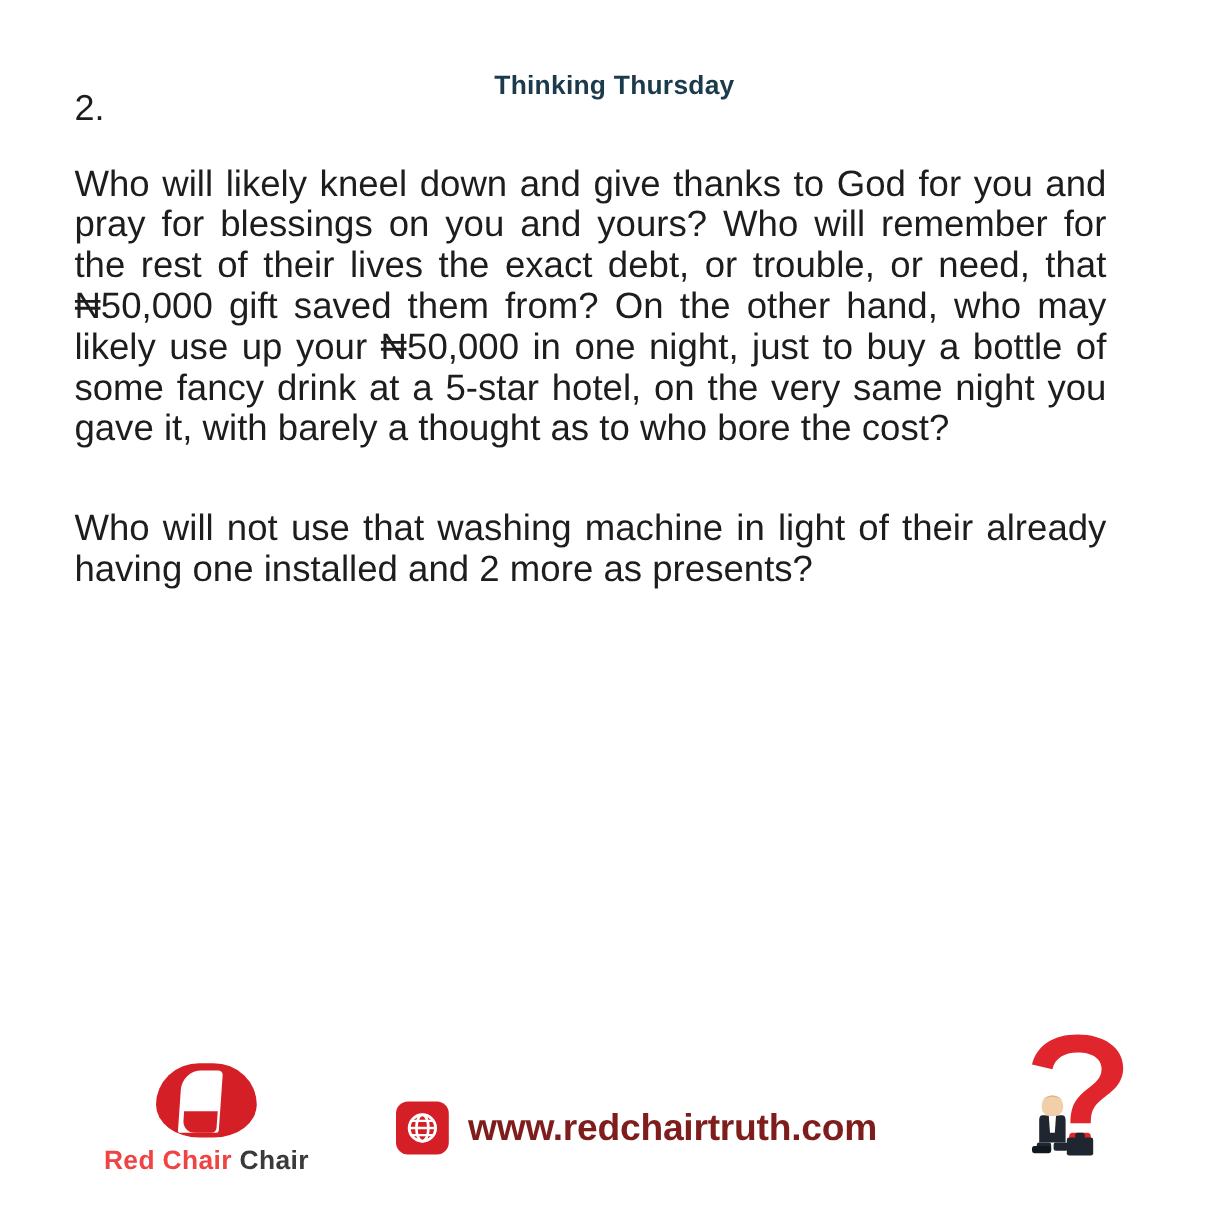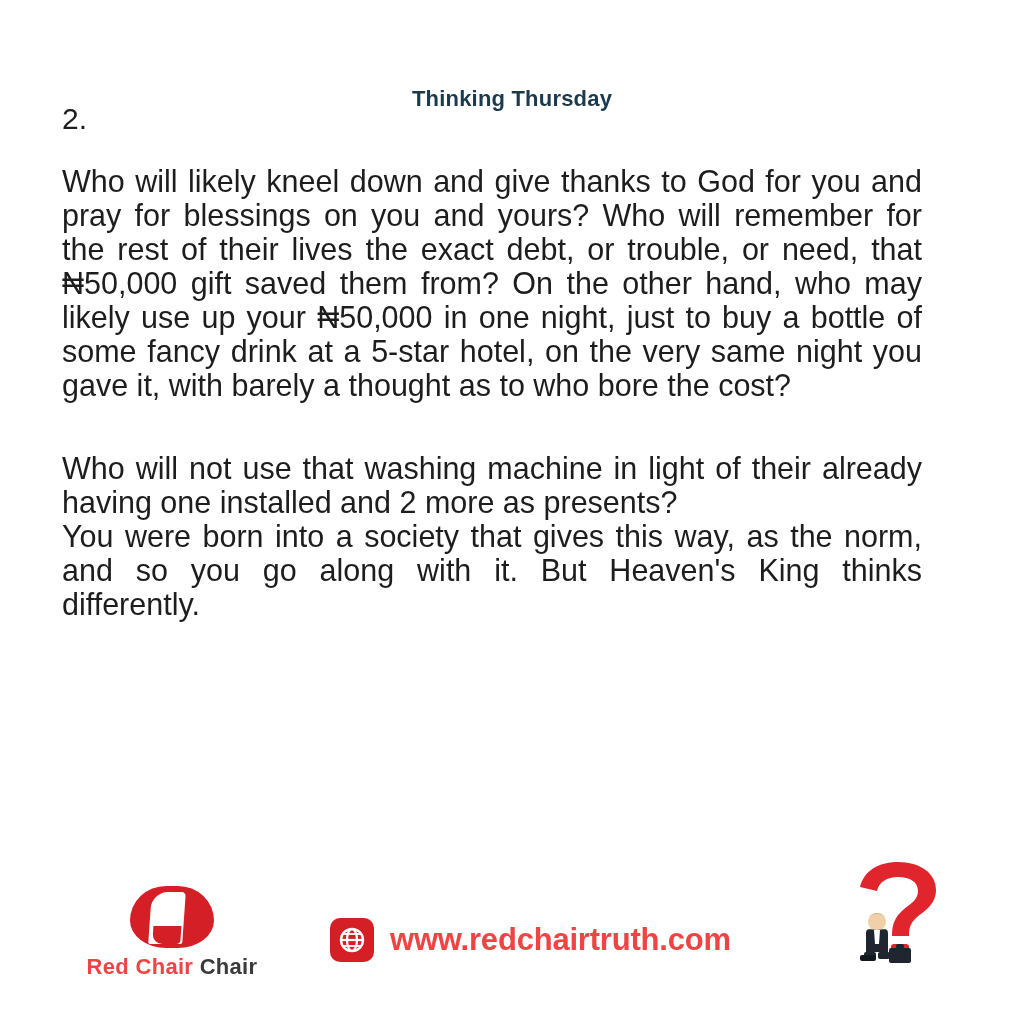--- a/index.html
+++ b/index.html
@@ -13,21 +13,20 @@
     font-family: "Liberation Sans", sans-serif;
     color: #1d1d1d;
     overflow: hidden;
     position: relative;
   }
 
   .page {
     position: absolute;
     inset: 0;
     padding: 0;
-    margin-top: 28px;
   }
 
   .header {
     position: absolute;
     top: 58px;
     left: 0;
     width: 1024px;
     text-align: center;
   }
   .header-title {
@@ -145,21 +144,21 @@
     border-radius: 10px;
     background: #d51f26;
     display: flex;
     align-items: center;
     justify-content: center;
   }
   .globe-icon svg { display: block; }
   .website-url {
     font-size: 31px;
     font-weight: 700;
-    color: #ef4444;
+    color: #7f1d1d;
     letter-spacing: -0.2px;
     text-align: center;
   }
 
   .qmark-art {
     position: absolute;
     right: 68px;
     bottom: 14px;
     width: 120px;
     height: 120px;
@@ -174,21 +173,20 @@
   <div class="header">
     <div class="header-title">Thinking Thursday</div>
   </div>
 
   <div class="item-number">2.</div>
 
   <div class="body-text">
     <p class="para">Who will likely kneel down and give thanks to God for you and pray for blessings on you and yours? Who will remember for the rest of their lives the exact debt, or trouble, or need, that ₦50,000 gift saved them from? On the other hand, who may likely use up your ₦50,000 in one night, just to buy a bottle of some fancy drink at a 5-star hotel, on the very same night you gave it, with barely a thought as to who bore the cost?</p>
     <div class="para-gap"></div>
     <p class="para">Who will not use that washing machine in light of their already having one installed and 2 more as presents?</p>
-    <p class="para">You were born into a society that gives this way, as the norm, and so you go along with it. But Heaven's King thinks differently.</p>
   </div>
 
   <div class="footer">
 
     <div class="brand">
       <div class="brand-mark">
         <div class="dot"></div>
         <div class="chair"></div>
       </div>
       <div class="brand-text">

